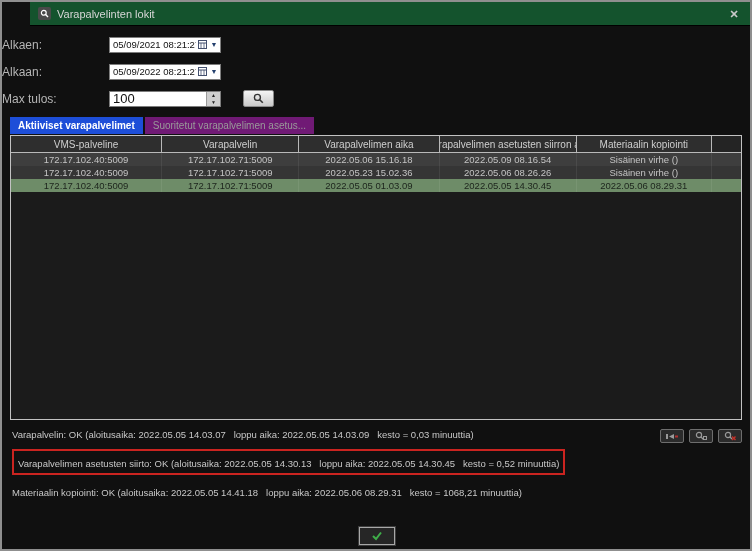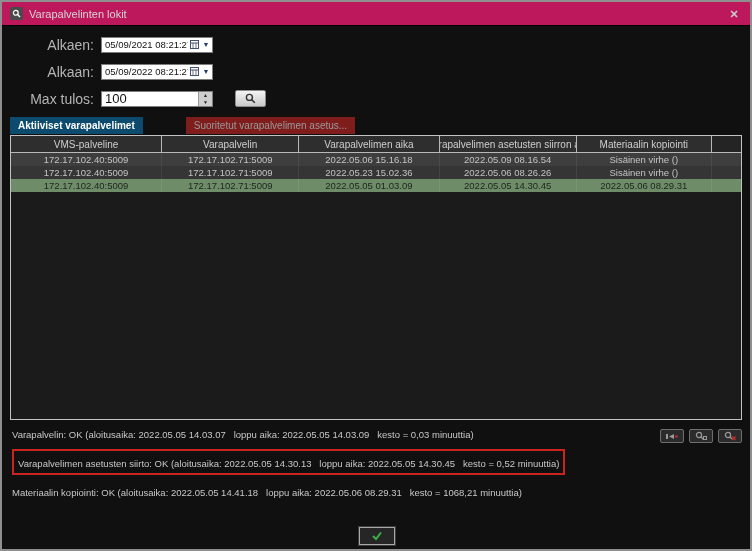--- a/index.html
+++ b/index.html
@@ -10,43 +10,44 @@
     position: absolute; inset: 0;
     width: 752px; height: 551px;
     border: 2px solid #8f8f8f;
     background: #101010;
     display: flex; flex-direction: column;
   }
 
   
   .titlebar {
     height: 24px; flex: 0 0 24px;
-    background: #be185d;
+    background: #14532d;
     border-bottom: 1px solid #000;
     display: flex; align-items: center;
     padding: 0 8px;
+    margin-left: 28px;
   }
   .title-icon {
     width: 13px; height: 13px; margin-right: 6px;
     background: #4a4a4a; border-radius: 2px;
     display: inline-flex; align-items: center; justify-content: center;
   }
   .title-text { color: #d6d6d6; font-size: 11px; }
   .close-btn {
     margin-left: auto; color: #c9c9c9; font-size: 11px; font-weight: bold;
     width: 16px; text-align: center; cursor: pointer; line-height: 16px;
   }
 
   
   .form-section { padding-top: 2px; }
   .form-row { display: flex; align-items: center; height: 17px; margin-top: 10px; }
   .form-row.first { margin-top: 8px; }
   .form-label {
-    width: 92px; text-align: right; margin-right: 7px;
-    color: #b5b5b5; font-size: 14px;
+    width: 92px; text-align: left; margin-right: 15px;
+    color: #b5b5b5; font-size: 12px;
   }
   .date-field {
     width: 112px; height: 16px;
     background: #ffffff; border: 1px solid #7d7d7d;
     display: flex; align-items: center;
   }
   .date-field .value {
     flex: 1; font-size: 9.5px; color: #111; padding-left: 3px;
     white-space: nowrap; overflow: hidden;
   }
@@ -65,22 +66,22 @@
     border: 1px solid #8a8a8a; border-radius: 2px;
     display: flex; align-items: center; justify-content: center; cursor: pointer;
   }
 
   
   .tabbar { display: flex; margin: 10px 0 0 8px; gap: 2px; }
   .tab {
     height: 17px; padding: 0 8px; font-size: 10px;
     display: flex; align-items: center; cursor: pointer; white-space: nowrap;
   }
-  .tab.active { background: #0c4a6e; color: #ffffff; font-weight: bold; }
-  .tab.inactive { background: #7f1d1d; color: #9a9a9a; margin-left: 41px; }
+  .tab.active { background: #1d4ed8; color: #ffffff; font-weight: bold; }
+  .tab.inactive { background: #701a75; color: #9a9a9a; }
 
   
   .table-wrap {
     margin: 1px 8px 0 8px; height: 289px;
     border: 1px solid #c2c2c2; background: #1b1b1b;
     display: flex; flex-direction: column;
   }
   .thead { display: flex; flex: 0 0 17px; }
   .th {
     background: #2e2e2e; color: #cfcfcf; font-size: 10px;

